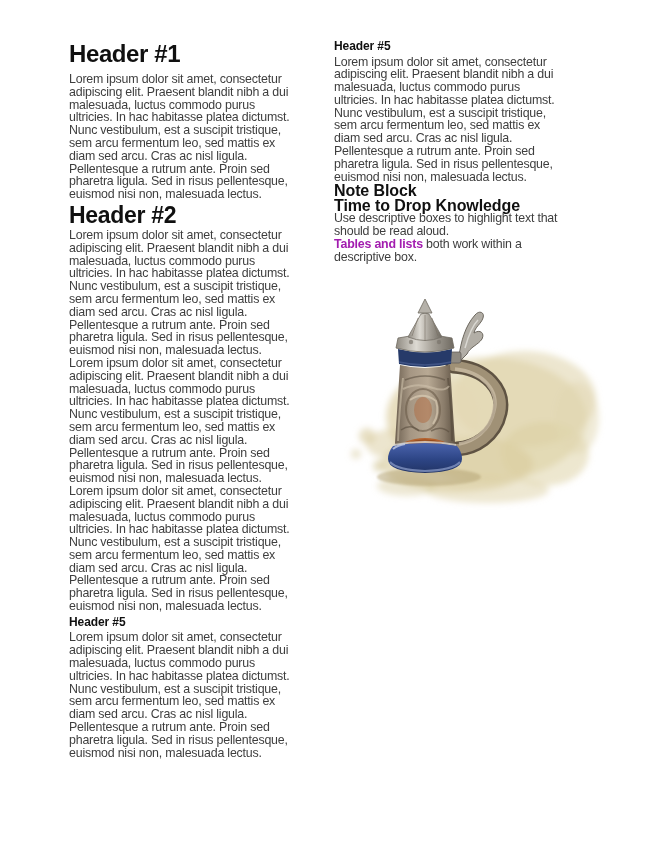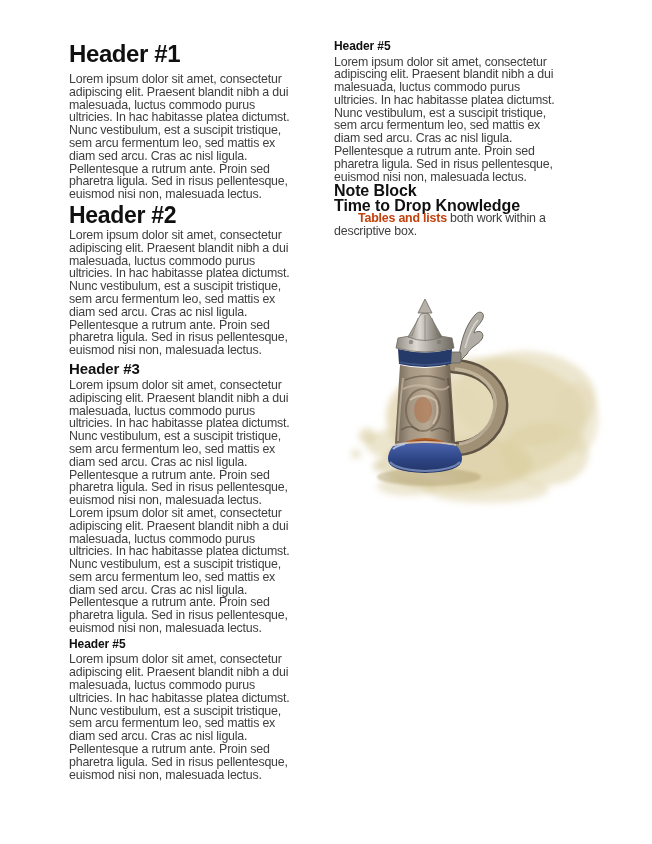--- a/index.html
+++ b/index.html
@@ -18,21 +18,21 @@
   .hd1 { font-size:24px;   line-height:27px;   margin:0 0 6px;  letter-spacing:-0.4px; }
   .hd2 { font-size:23px;   line-height:22px;   margin:3px 0 3px; letter-spacing:-0.3px; }
   .hd3 { font-size:15px;   line-height:17px;   margin:3px 0 2px; }
   .hd4 { font-size:13.5px; line-height:15px;   margin:3px 0 2px; }
   .hd5 { font-size:12px;   line-height:13.5px; margin:3px 0 2px; }
   .first { margin-top:0; }
   .minihead {
     font-size:16px; line-height:13.5px; font-weight:bold; color:#101010;
     margin:1px 0 0; letter-spacing:-0.1px;
   }
-  .bold-inline { font-weight:bold; color:#c2410c;margin-left:24px; }
+  .bold-inline { font-weight:bold; color:#a21caf; }
   .stein-wrap { position:absolute; left:337px; top:296px; width:270px; height:215px; }
 </style>
 </head>
 <body>
 
 <div class="page">
 
   <div class="col col-left">
     <div class="hd hd1 first">Header #1</div>
     <div class="para">Lorem ipsum dolor sit amet, consectetur
@@ -49,21 +49,20 @@
     <div class="para">Lorem ipsum dolor sit amet, consectetur
 adipiscing elit. Praesent blandit nibh a dui
 malesuada, luctus commodo purus
 ultricies. In hac habitasse platea dictumst.
 Nunc vestibulum, est a suscipit tristique,
 sem arcu fermentum leo, sed mattis ex
 diam sed arcu. Cras ac nisl ligula.
 Pellentesque a rutrum ante. Proin sed
 pharetra ligula. Sed in risus pellentesque,
 euismod nisi non, malesuada lectus.</div>
-    <div class="hd hd3">Header #3</div>
     <div class="para">Lorem ipsum dolor sit amet, consectetur
 adipiscing elit. Praesent blandit nibh a dui
 malesuada, luctus commodo purus
 ultricies. In hac habitasse platea dictumst.
 Nunc vestibulum, est a suscipit tristique,
 sem arcu fermentum leo, sed mattis ex
 diam sed arcu. Cras ac nisl ligula.
 Pellentesque a rutrum ante. Proin sed
 pharetra ligula. Sed in risus pellentesque,
 euismod nisi non, malesuada lectus.</div>
@@ -97,20 +96,22 @@
 malesuada, luctus commodo purus
 ultricies. In hac habitasse platea dictumst.
 Nunc vestibulum, est a suscipit tristique,
 sem arcu fermentum leo, sed mattis ex
 diam sed arcu. Cras ac nisl ligula.
 Pellentesque a rutrum ante. Proin sed
 pharetra ligula. Sed in risus pellentesque,
 euismod nisi non, malesuada lectus.</div>
     <div class="minihead">Note Block</div>
     <div class="minihead">Time to Drop Knowledge</div>
+    <div class="para">Use descriptive boxes to highlight text that
+should be read aloud.</div>
     <div class="para"><span class="bold-inline">Tables and lists</span><span> both work within a
 descriptive box.</span></div>
   </div>
 
   <div class="stein-wrap">
     <svg width="270" height="215" viewBox="0 0 270 215">
       <defs>
         <linearGradient id="pewter" x1="0" y1="0" x2="1" y2="0">
           <stop offset="0" stop-color="#8f8a81"></stop>
           <stop offset="0.35" stop-color="#dddad3"></stop>

